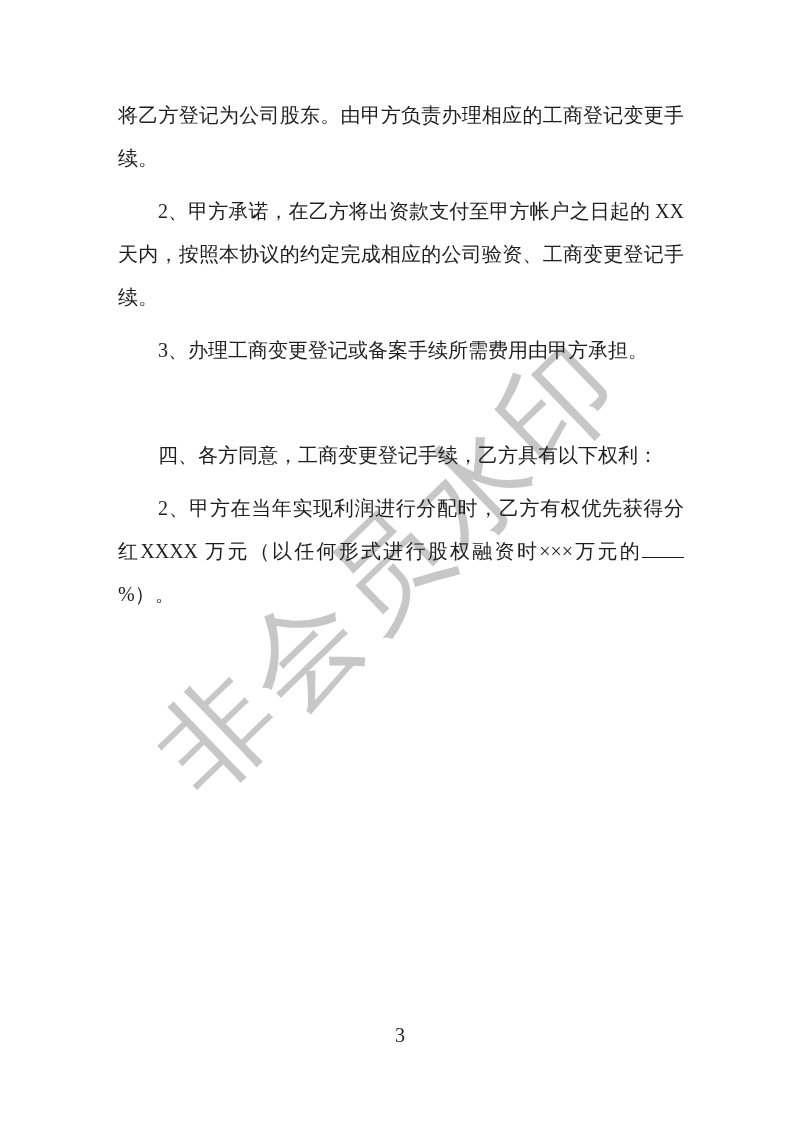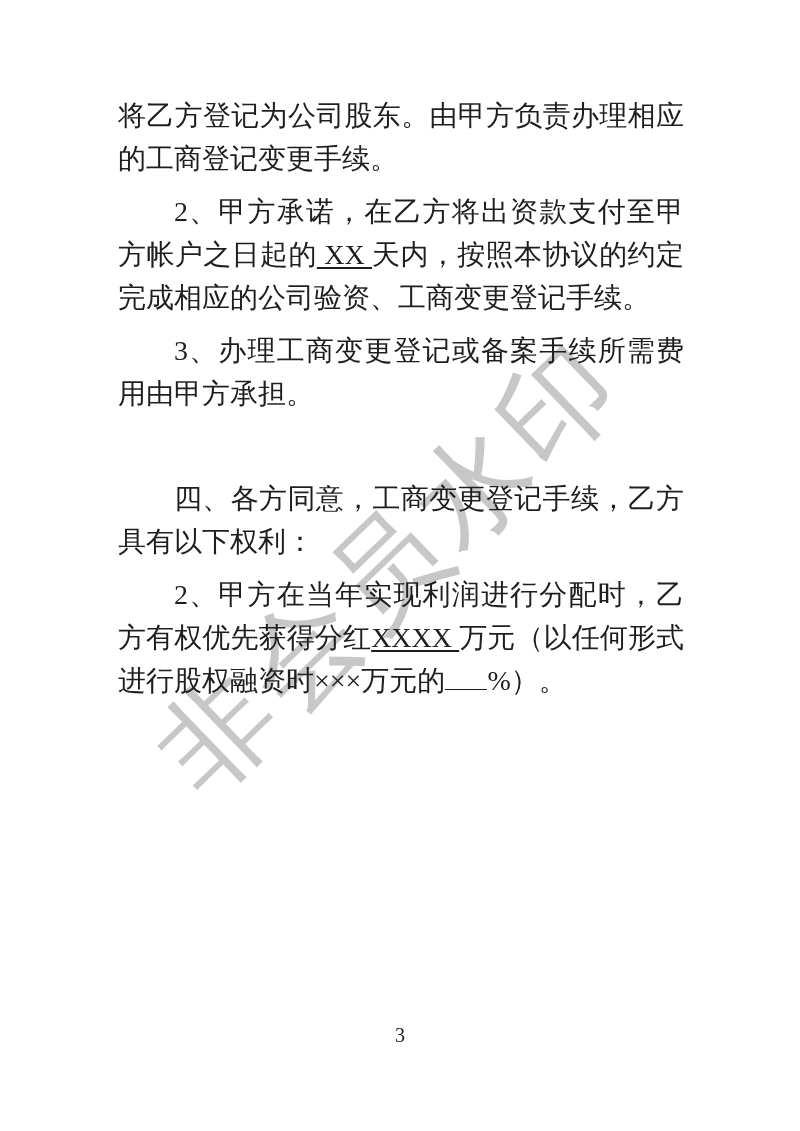--- a/index.html
+++ b/index.html
@@ -27,34 +27,33 @@
     z-index: 0;
     font-weight: 400;
     user-select: none;
   }
   .content {
     position: absolute;
     left: 118px;
     top: 94px;
     width: 566px;
     z-index: 1;
-    font-size: 28px;
+    font-size: 20px;
     line-height: 43px;
     text-align: justify;
     text-justify: inter-ideograph;
   }
   p.para {
     margin: 0 0 10px 0;
     padding: 0;
   }
   p.para.indent { text-indent: 2em; }
   p.para.gap { margin-top: 62px; }
   span.seg { }
   span.u {
-    text-decoration: underline;
     text-underline-offset: 3px;
   }
   span.blank {
     display: inline-block;
     height: 0.9em;
     border-bottom: 1.5px solid currentColor;
     vertical-align: baseline;
   }
   .footer {
     position: absolute;

